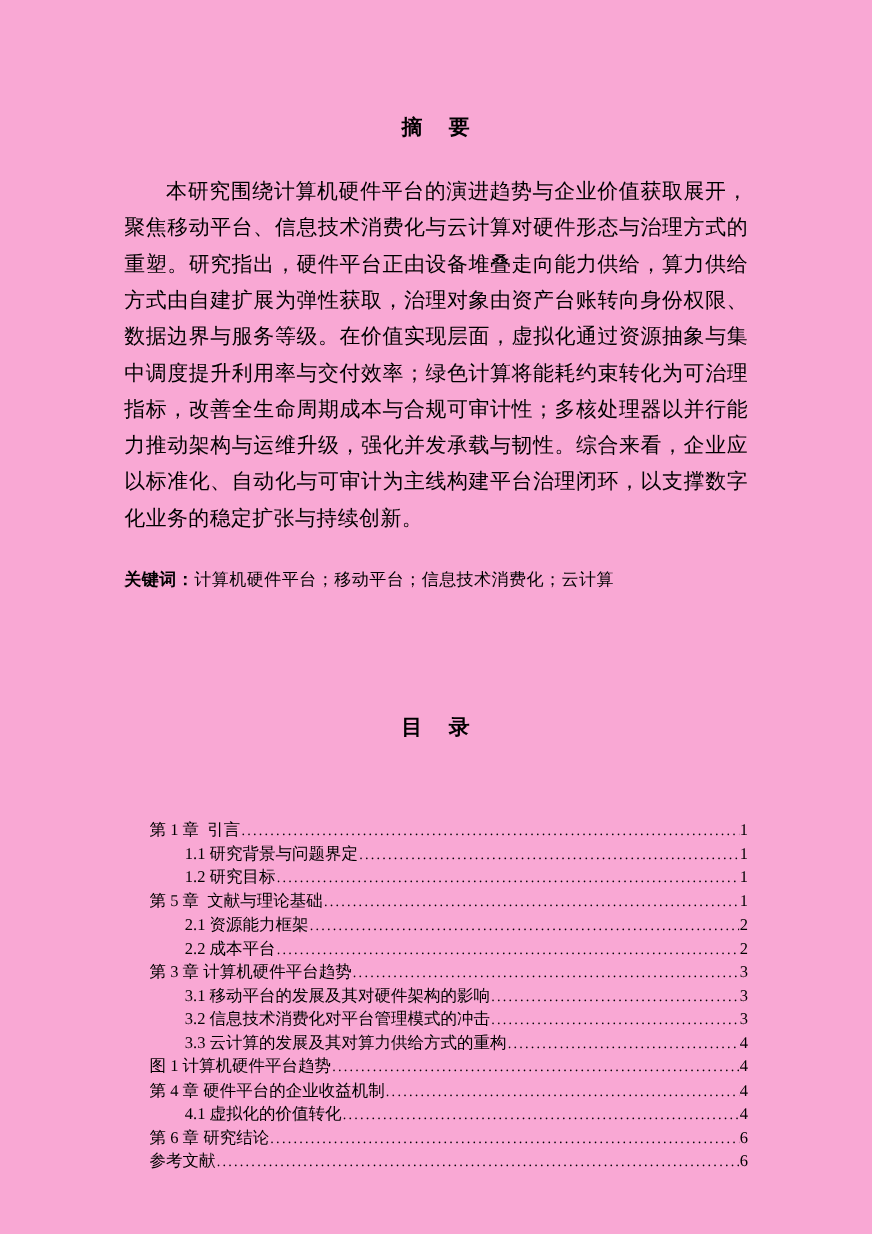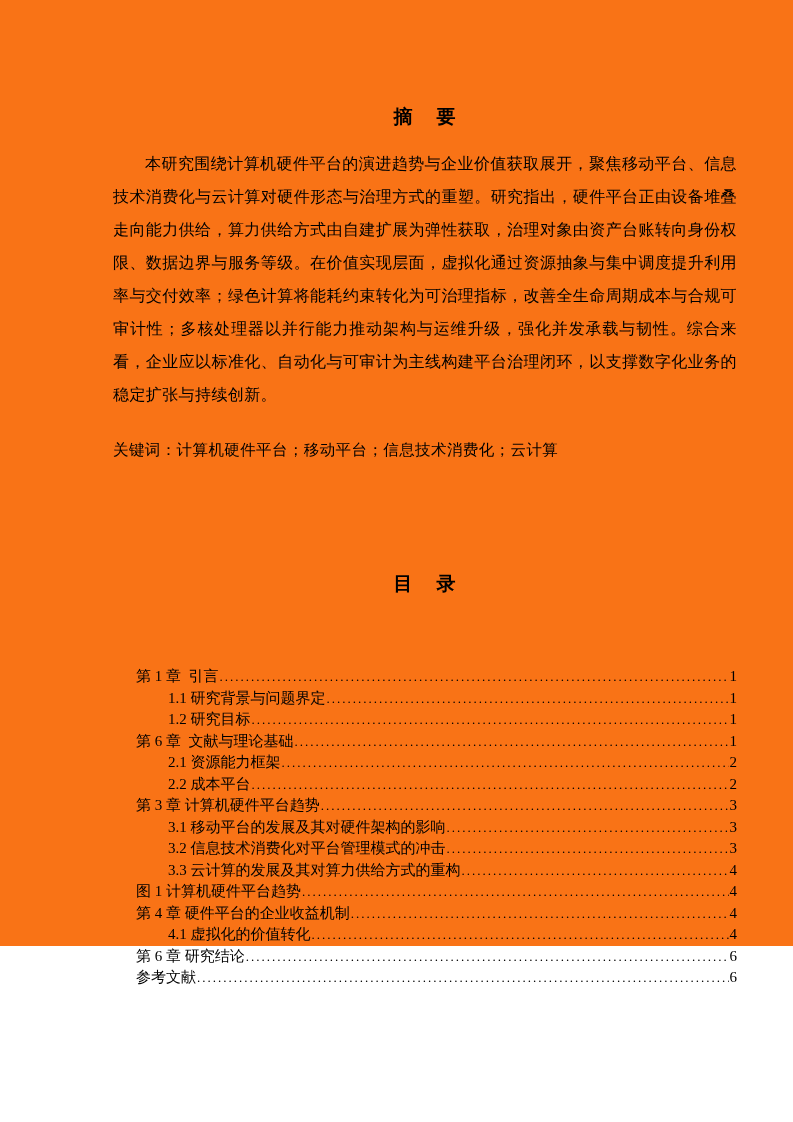--- a/index.html
+++ b/index.html
@@ -6,47 +6,48 @@
   html, body { background: #ffffff; }
   body {
     width: 793px;
     height: 1122px;
     font-family: "Liberation Serif", "DejaVu Serif", serif;
     color: #000000;
     overflow: hidden;
   }
   .page {
     width: 793px;
-    height: 946px;
-    background: #f97316;
-    padding: 104px 56px 0 113px;
+    height: 1122px;
+    background: #f9a8d4;
+    padding: 104px 113px 0 113px;
   }
   .doc-title {
     text-align: center;
     font-weight: bold;
     font-size: 19px;
     line-height: 26px;
     word-spacing: 0.9em;
     letter-spacing: 1px;
   }
   .abstract-paragraph {
-    margin-top: 17px;
-    font-size: 16px;
+    margin-top: 29px;
+    font-size: 19px;
     line-height: 33px;
     text-align: justify;
     text-indent: 2em;
     letter-spacing: 0.4px;
+    font-family: Liberation Mono, monospace;
   }
   .keywords-line {
     margin-top: 22px;
     font-size: 15.5px;
     line-height: 33px;
     letter-spacing: 0.4px;
   }
-  .keywords-label { font-weight: normal; }
+  .keywords-label { font-weight: bold; }
   .toc-title {
     margin-top: 105px;
   }
   .toc-list {
     margin-top: 69px;
   }
   .toc-row {
     display: flex;
     align-items: baseline;
     font-size: 15px;
@@ -100,21 +101,21 @@
         <span class="toc-label">1.1 研究背景与问题界定</span>
         <span class="toc-dots"></span>
         <span class="toc-page">1</span>
       </div>
       <div class="toc-row toc-sub">
         <span class="toc-label">1.2 研究目标</span>
         <span class="toc-dots"></span>
         <span class="toc-page">1</span>
       </div>
       <div class="toc-row">
-        <span class="toc-label">第 6 章  文献与理论基础</span>
+        <span class="toc-label">第 5 章  文献与理论基础</span>
         <span class="toc-dots"></span>
         <span class="toc-page">1</span>
       </div>
       <div class="toc-row toc-sub">
         <span class="toc-label">2.1 资源能力框架</span>
         <span class="toc-dots"></span>
         <span class="toc-page">2</span>
       </div>
       <div class="toc-row toc-sub">
         <span class="toc-label">2.2 成本平台</span>

